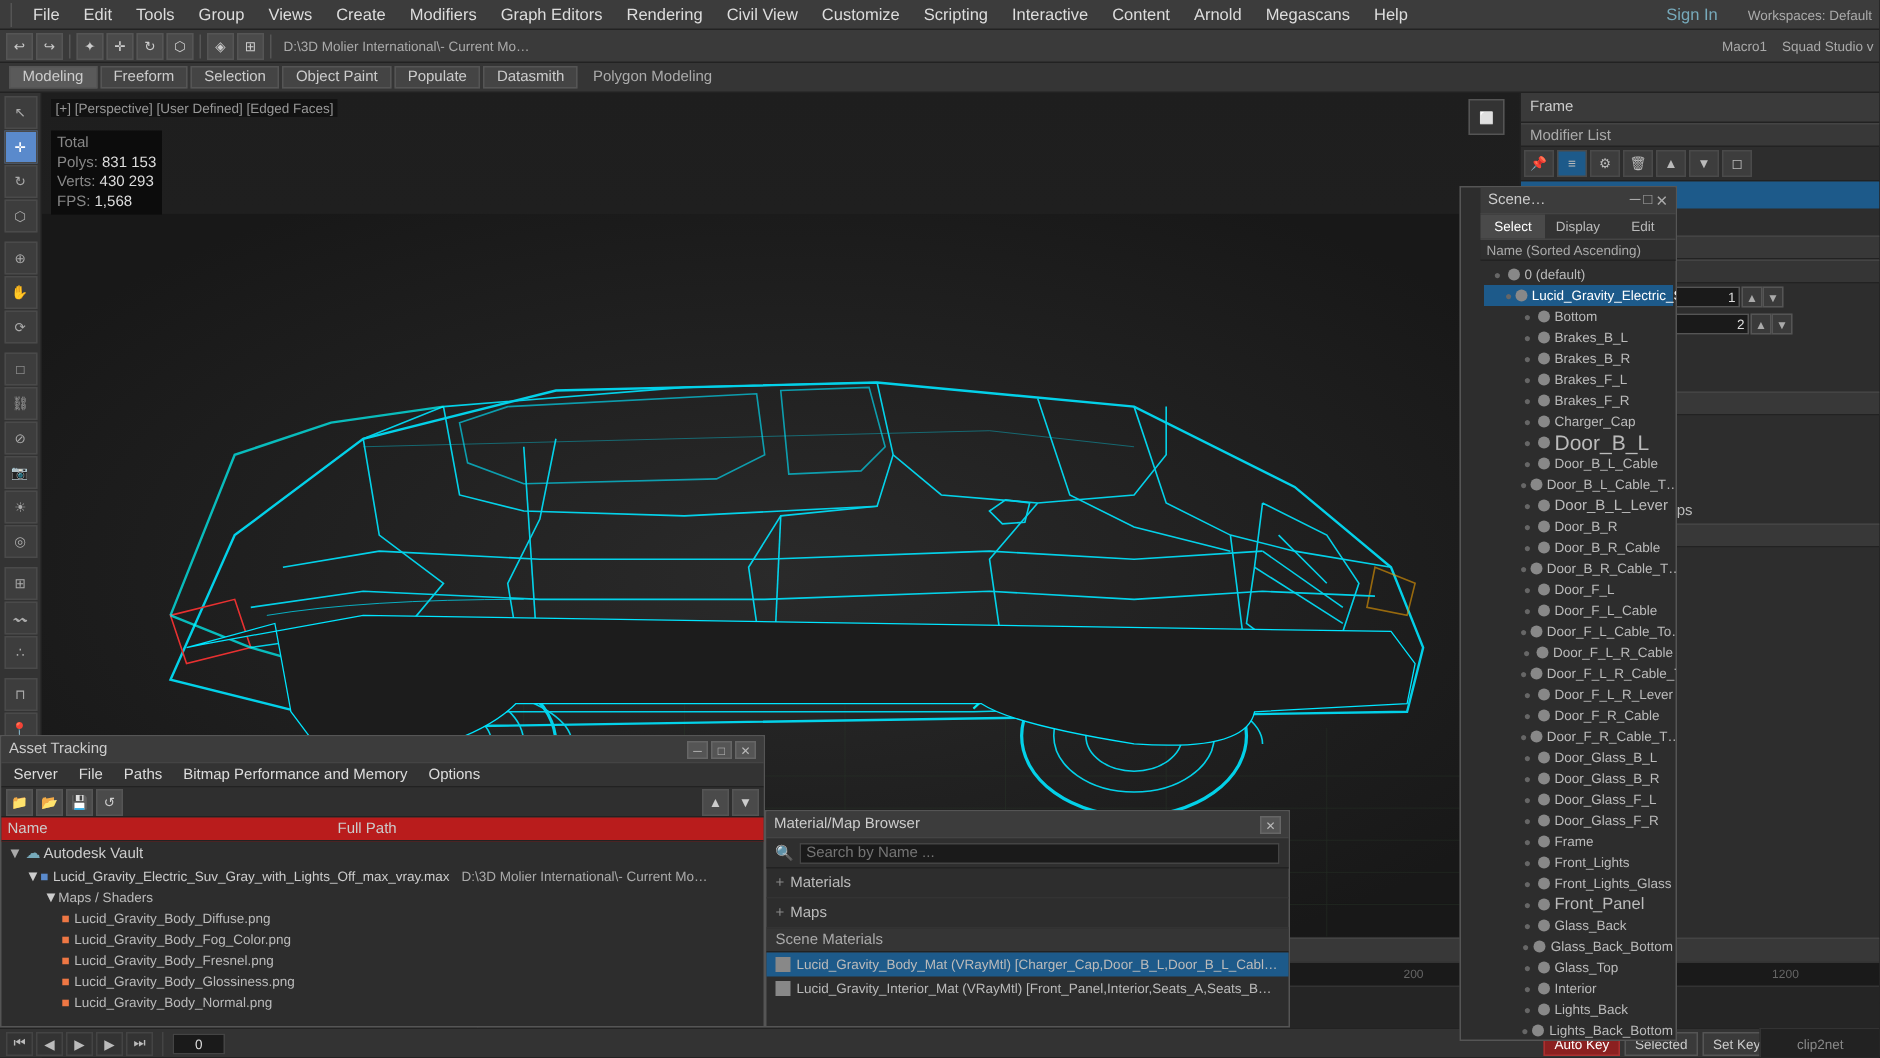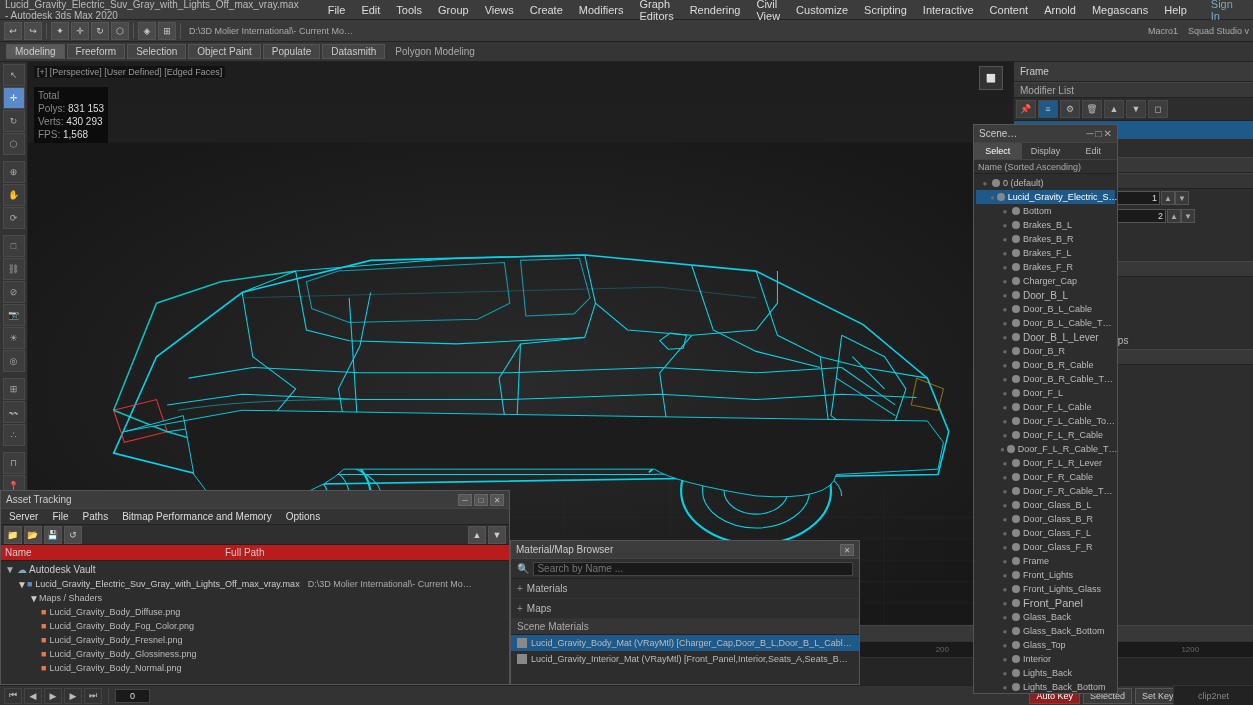--- a/index.html
+++ b/index.html
@@ -139,20 +139,21 @@
       position: absolute;
       top: 62px;
       right: 135px;
       width: 145px;
       height: 570px;
       background: #2d2d2d;
       border: 1px solid #555;
       display: flex;
       flex-direction: column;
       z-index: 10;
+      padding-left: 13px;
     }
     .scene-explorer-title {
       height: 18px;
       background: #3c3c3c;
       display: flex;
       align-items: center;
       justify-content: space-between;
       padding: 0 5px;
       font-size: 10px;
       color: #ccc;
@@ -487,21 +488,20 @@
       font-size: 9px;
       color: #888;
       border-top: 1px solid #333;
       border-left: 1px solid #333;
     }
   </style>
 </head>
 <body>
 
 <div class="top-menu-bar">
-  <span class="app-title">Lucid_Gravity_Electric_Suv_Gray_with_Lights_Off_max_vray.max - Autodesk 3ds Max 2020</span>
   <span class="toolbar-separator"></span>
   <span class="menu-item">File</span>
   <span class="menu-item">Edit</span>
   <span class="menu-item">Tools</span>
   <span class="menu-item">Group</span>
   <span class="menu-item">Views</span>
   <span class="menu-item">Create</span>
   <span class="menu-item">Modifiers</span>
   <span class="menu-item">Graph Editors</span>
   <span class="menu-item">Rendering</span>
@@ -738,21 +738,21 @@
           <span style="font-size: 9px;">Brakes_F_R</span>
         </div>
         <div class="scene-tree-item" style="padding-left: 24px;">
           <span class="vis-icon" style="margin-right: 2px; color: rgb(102, 102, 102);">●</span>
           <span class="dot"></span>
           <span style="font-size: 9px;">Charger_Cap</span>
         </div>
         <div class="scene-tree-item" style="padding-left: 24px;">
           <span class="vis-icon" style="margin-right: 2px; color: rgb(102, 102, 102);">●</span>
           <span class="dot"></span>
-          <span style="font-size: 10px;">Door_B_L</span>
+          <span style="font-size: 14px;">Door_B_L</span>
         </div>
         <div class="scene-tree-item" style="padding-left: 24px;">
           <span class="vis-icon" style="margin-right: 2px; color: rgb(102, 102, 102);">●</span>
           <span class="dot"></span>
           <span style="font-size: 9px;">Door_B_L_Cable</span>
         </div>
         <div class="scene-tree-item" style="padding-left: 24px;">
           <span class="vis-icon" style="margin-right: 2px; color: rgb(102, 102, 102);">●</span>
           <span class="dot"></span>
           <span style="font-size: 9px;">Door_B_L_Cable_T…</span>

